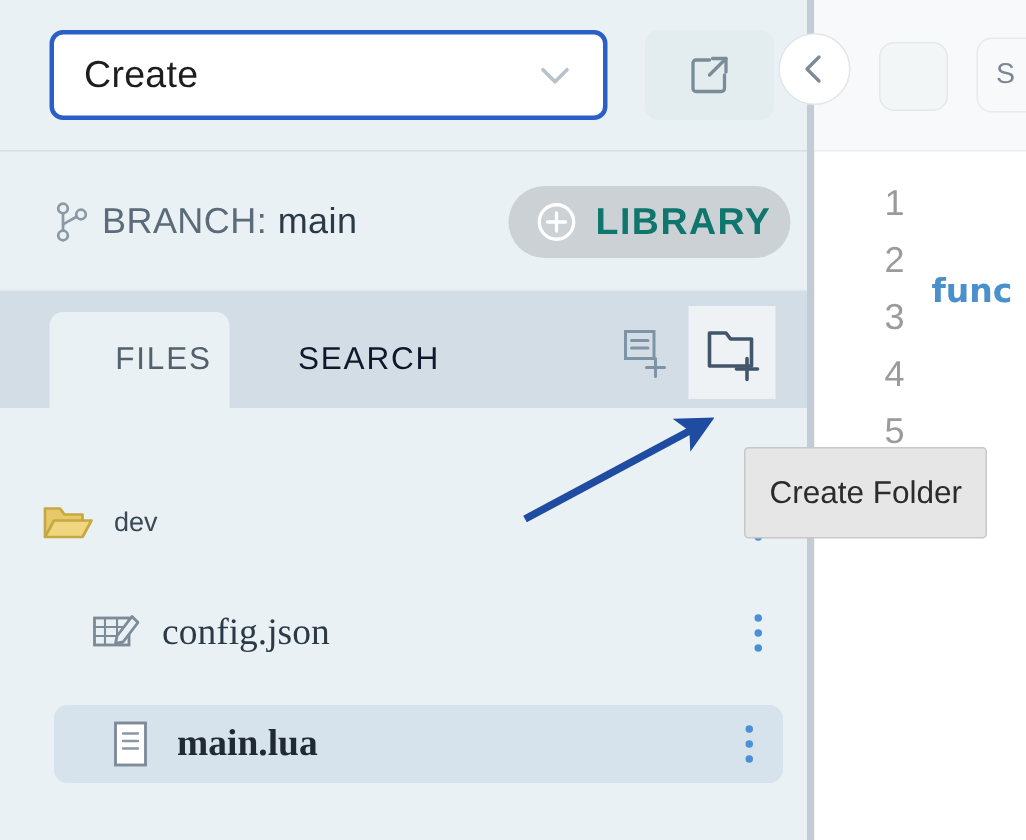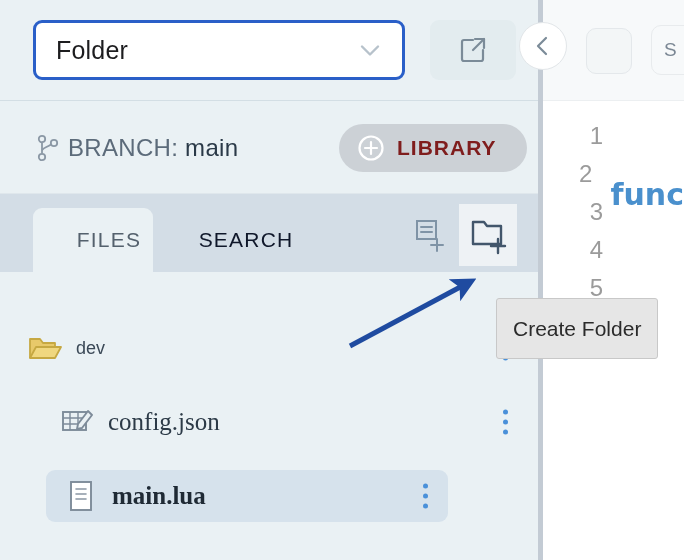--- a/index.html
+++ b/index.html
@@ -115,22 +115,22 @@
     align-items: center;
     z-index: 5;
   }
   #library-plus {
     margin-left: 18px;
     width: 28px; height: 28px;
     flex: 0 0 auto;
   }
   #library-label {
     margin-left: 12px;
-    color: #7f1d1d;
-    font-size: 21px;
+    color: #0f766e;
+    font-size: 25px;
     font-weight: bold;
     letter-spacing: 1px;
   }
 
   
   #tabstrip {
     position: absolute;
     left: 0; top: 194px;
     width: 538px; height: 78px;
     background: #d3dde6;
@@ -183,23 +183,24 @@
   .tree-row {
     position: absolute;
     height: 52px;
     display: flex;
     align-items: center;
     box-sizing: border-box;
   }
   #row-dev { left: 10px; top: 50px; width: 518px; }
   #row-config { left: 42px; top: 124px; width: 486px; }
   #row-main {
-    left: 46px; top: 198px; width: 402px;
+    left: 36px; top: 198px; width: 486px;
     background: #d6e2ec;
     border-radius: 9px;
+    padding-left: 16px;
   }
   .tree-icon {
     margin-left: 18px;
     width: 34px; height: 34px;
     flex: 0 0 auto;
     display: flex; align-items: center; justify-content: center;
   }
   .tree-label {
     margin-left: 14px;
     font-size: 25px;
@@ -290,21 +291,21 @@
   }
   .line-no {
     width: 60px;
     text-align: right;
     font-size: 24px;
     color: #9b9b9b;
     font-family: "Liberation Sans", sans-serif;
   }
   .code-text {
     margin-left: 18px;
-    font-size: 30px;
+    font-size: 22px;
     font-weight: bold;
     color: #4a90cd;
     font-family: "DejaVu Sans", sans-serif;
     white-space: nowrap;
     margin-top: 40px;
   }
 
   
   #tooltip {
     position: absolute;
@@ -332,21 +333,21 @@
   }
 </style>
 </head>
 <body>
 
 <div id="sidebar">
 
   <div id="topbar">
 
     <div id="preset-select">
-      <span id="preset-value">Folder</span>
+      <span id="preset-value">Create</span>
       <svg id="preset-chevron" viewBox="0 0 28 28">
         <path d="M6 10.5 L14 18.5 L22 10.5" fill="none" stroke="#b7c2cb" stroke-width="2.4" stroke-linecap="round" stroke-linejoin="round"></path>
       </svg>
     </div>
 
     <div id="open-external-btn">
       <svg width="32" height="32" viewBox="0 0 32 32">
         <path d="M16 6 H7 A2 2 0 0 0 5 8 V25 A2 2 0 0 0 7 27 H24 A2 2 0 0 0 26 25 V16" fill="none" stroke="#7b8b98" stroke-width="2.2" stroke-linecap="round" stroke-linejoin="round"></path>
         <path d="M18 5 H27 V14" fill="none" stroke="#7b8b98" stroke-width="2.2" stroke-linecap="round" stroke-linejoin="round"></path>
         <path d="M27 5 L16 16" fill="none" stroke="#7b8b98" stroke-width="2.2" stroke-linecap="round"></path>

